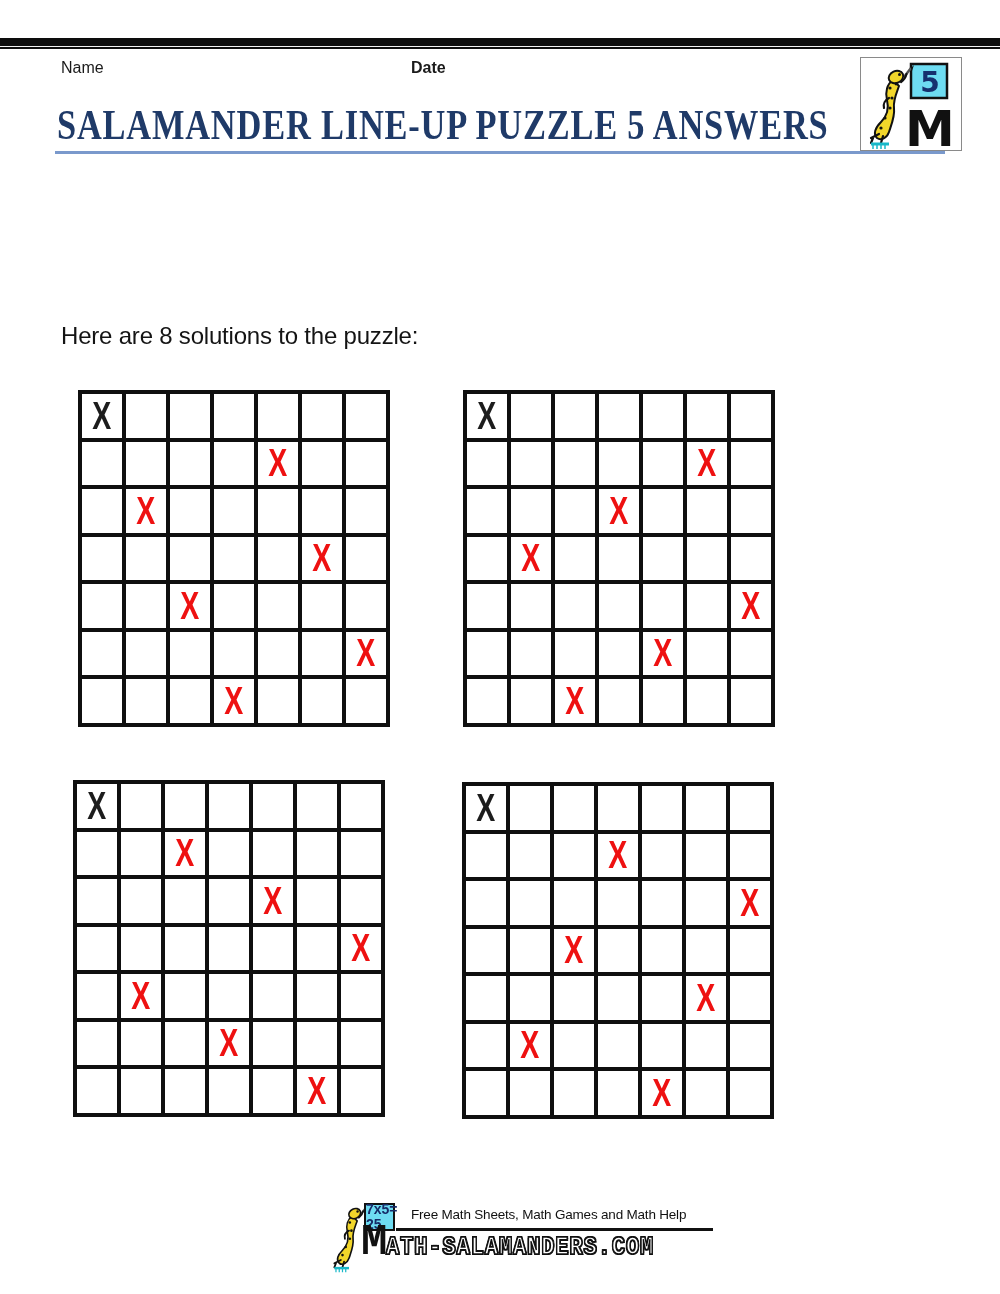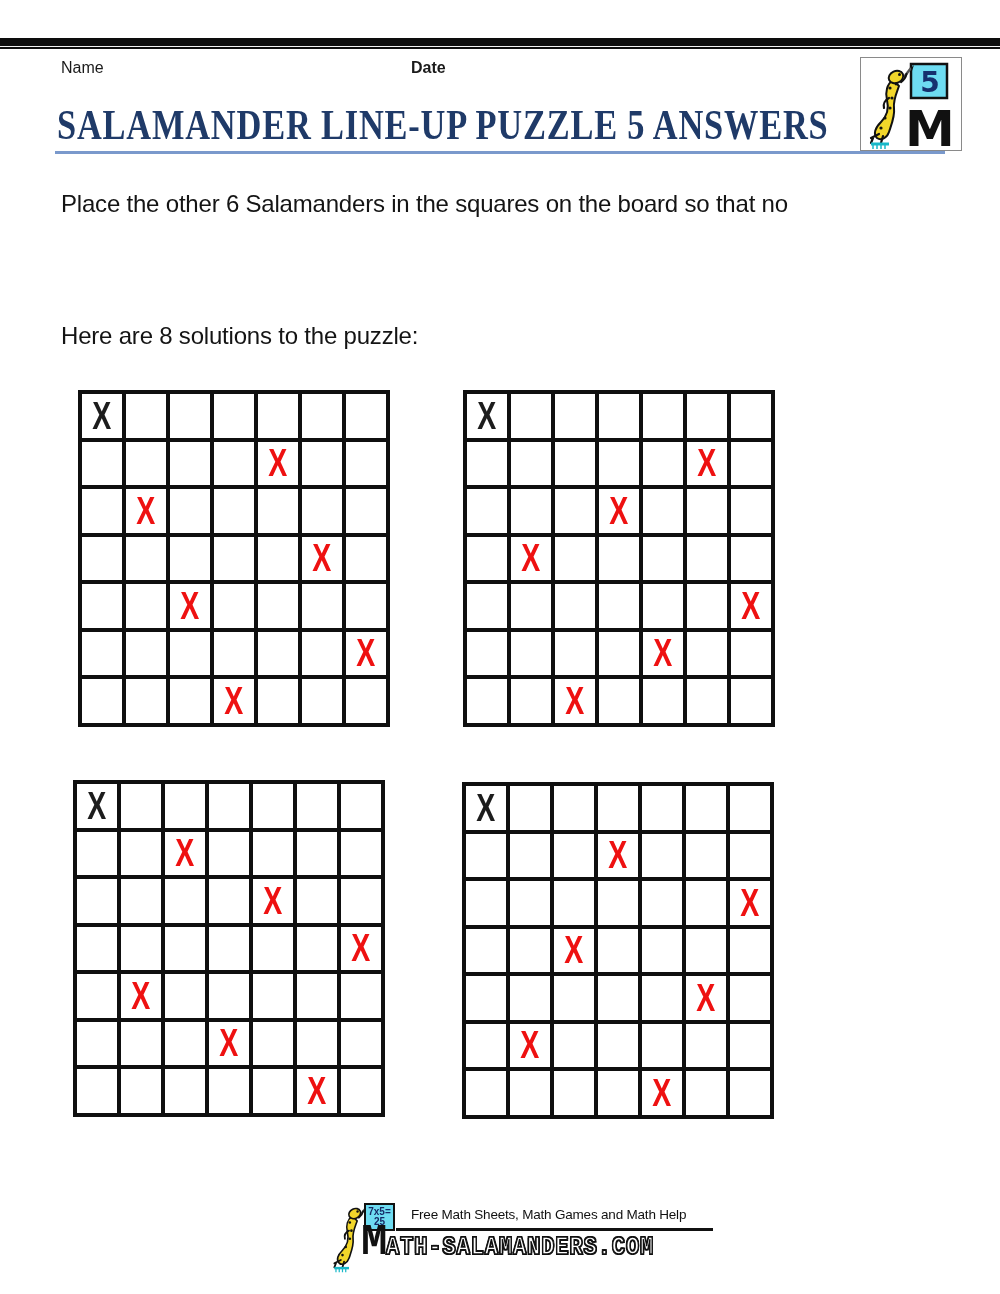--- a/index.html
+++ b/index.html
@@ -34,21 +34,21 @@
   .grid-4 { left:462px; top:782px; }
   .cell { background:#fff; display:flex; align-items:center; justify-content:center; }
   .mark { display:inline-block; font-size:38px; line-height:1; transform:scaleX(0.75); font-weight:bold; }
   .mark.red { color:var(--mark-red); }
   .mark.black { color:var(--mark-black); }
 
   .footer-logo { position:absolute; left:325px; top:1190px; width:400px; height:90px; }
   .footer-salamander { position:absolute; left:2px; top:13px; }
   .footer-board { position:absolute; left:39px; top:13px; width:31px; height:28px;
     background:var(--board-cyan); border:2px solid #111; display:flex; flex-direction:column;
-    align-items:center; justify-content:center; font-size:10px; font-weight:bold; line-height:1.05; color:#162a66; }
+    align-items:flex-start; justify-content:center; font-size:14px; font-weight:bold; line-height:1.05; color:#162a66; }
   .footer-tagline { position:absolute; left:86px; top:17px; font-size:13.5px; font-weight:normal;
     letter-spacing:-0.2px; color:#111; white-space:nowrap; }
   .footer-rule { position:absolute; left:71px; top:38px; width:317px; height:3px; background:#111; }
   .brand { position:absolute; left:36px; bottom:16px; white-space:nowrap; font-family:Liberation Mono, monospace; }
   .brand-m { font-size:44px; font-weight:bold; color:#111; line-height:1; letter-spacing:-1px; }
   .brand-rest { display:inline-block; font-size:26px; font-weight:bold; color:#fff; line-height:1;
     -webkit-text-stroke:1.6px #111;
     text-shadow:-1px -1px 0 #111, 1px -1px 0 #111, -1px 1px 0 #111, 1px 1px 0 #111;
     transform:scaleX(0.85); transform-origin:0 100%; letter-spacing:1px; }
 </style>
@@ -83,21 +83,20 @@
       <path d="M8 80 L26 80" stroke="#18b8c8" stroke-width="3"></path>
       <path d="M10 80 V85 M14 80 V85 M18 80 V85 M22 80 V85" stroke="#18b8c8" stroke-width="1.5"></path>
     </g>
   </svg>
 </div>
 
 <h1 class="page-title">SALAMANDER LINE-UP PUZZLE 5 ANSWERS</h1>
 <div class="title-rule"></div>
 
 <div class="instructions">
-  <div>Place the other 6 Salamanders in the squares on the board so that no</div>
 </div>
 <div class="solutions-intro">Here are 8 solutions to the puzzle:</div>
 
 <div class="grid grid-1">
     <div class="cell">
       <span class="mark black">X</span>
     </div>
     <div class="cell"></div>
     <div class="cell"></div>
     <div class="cell"></div>

